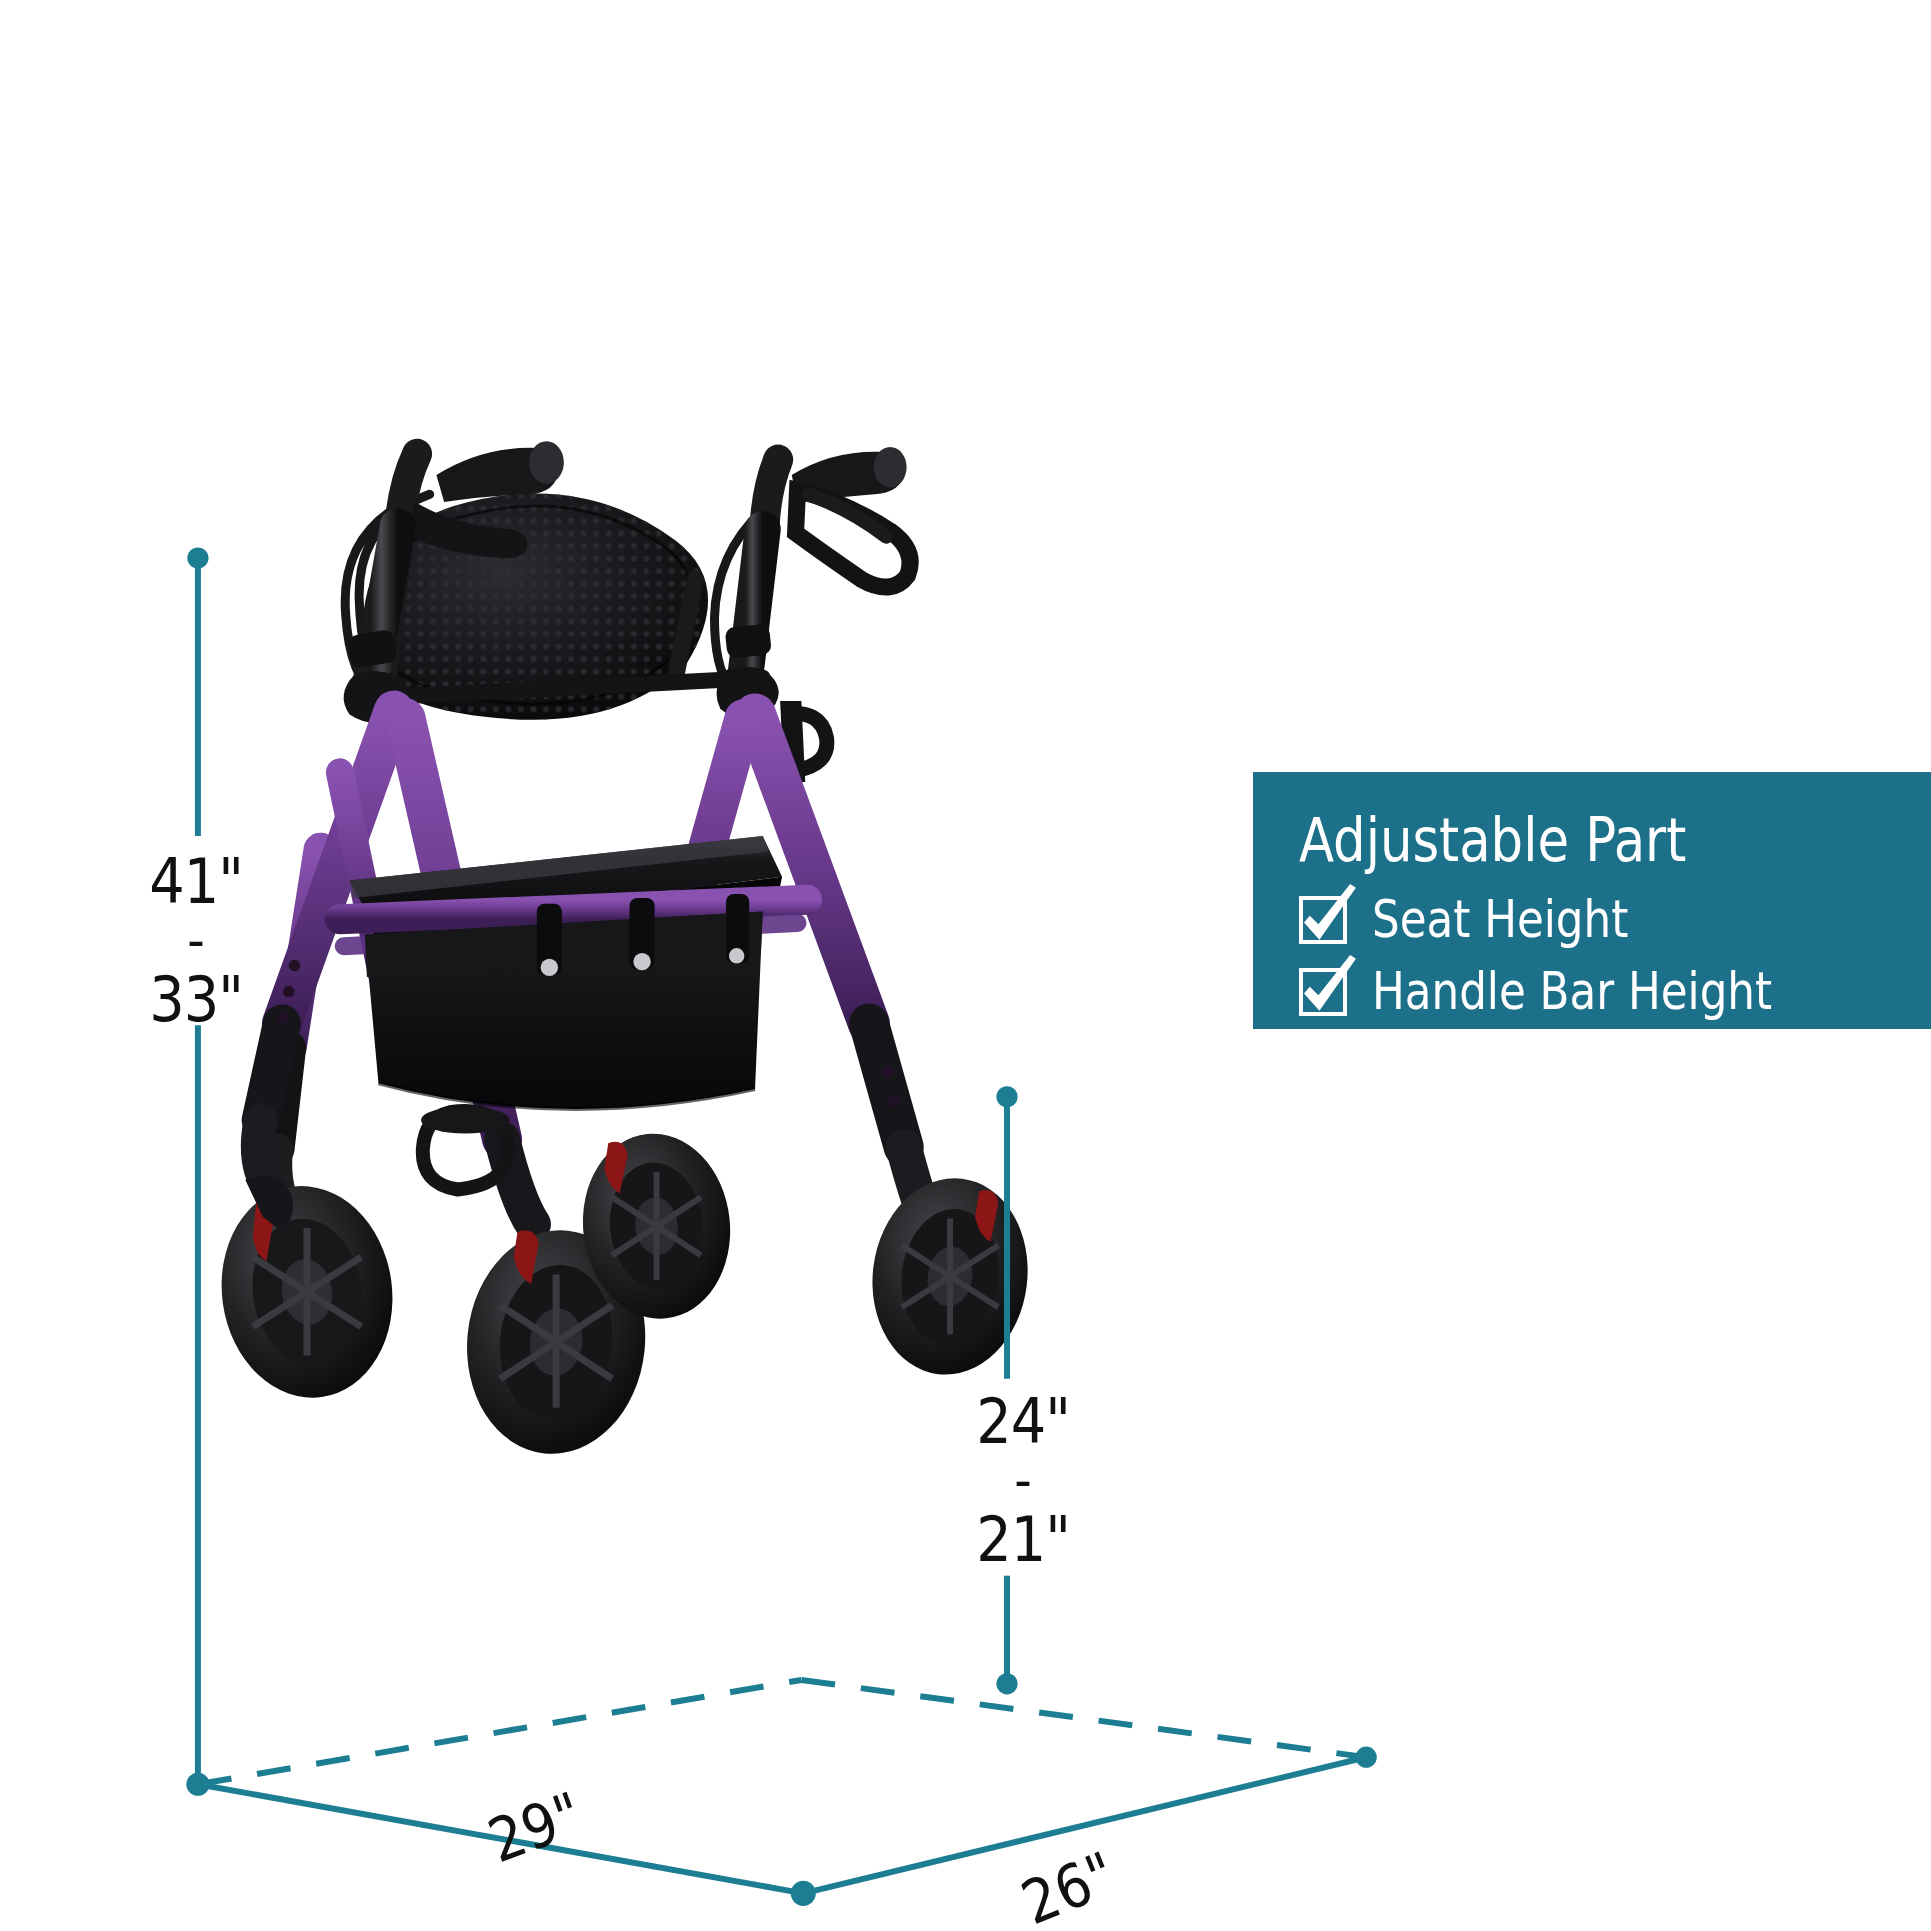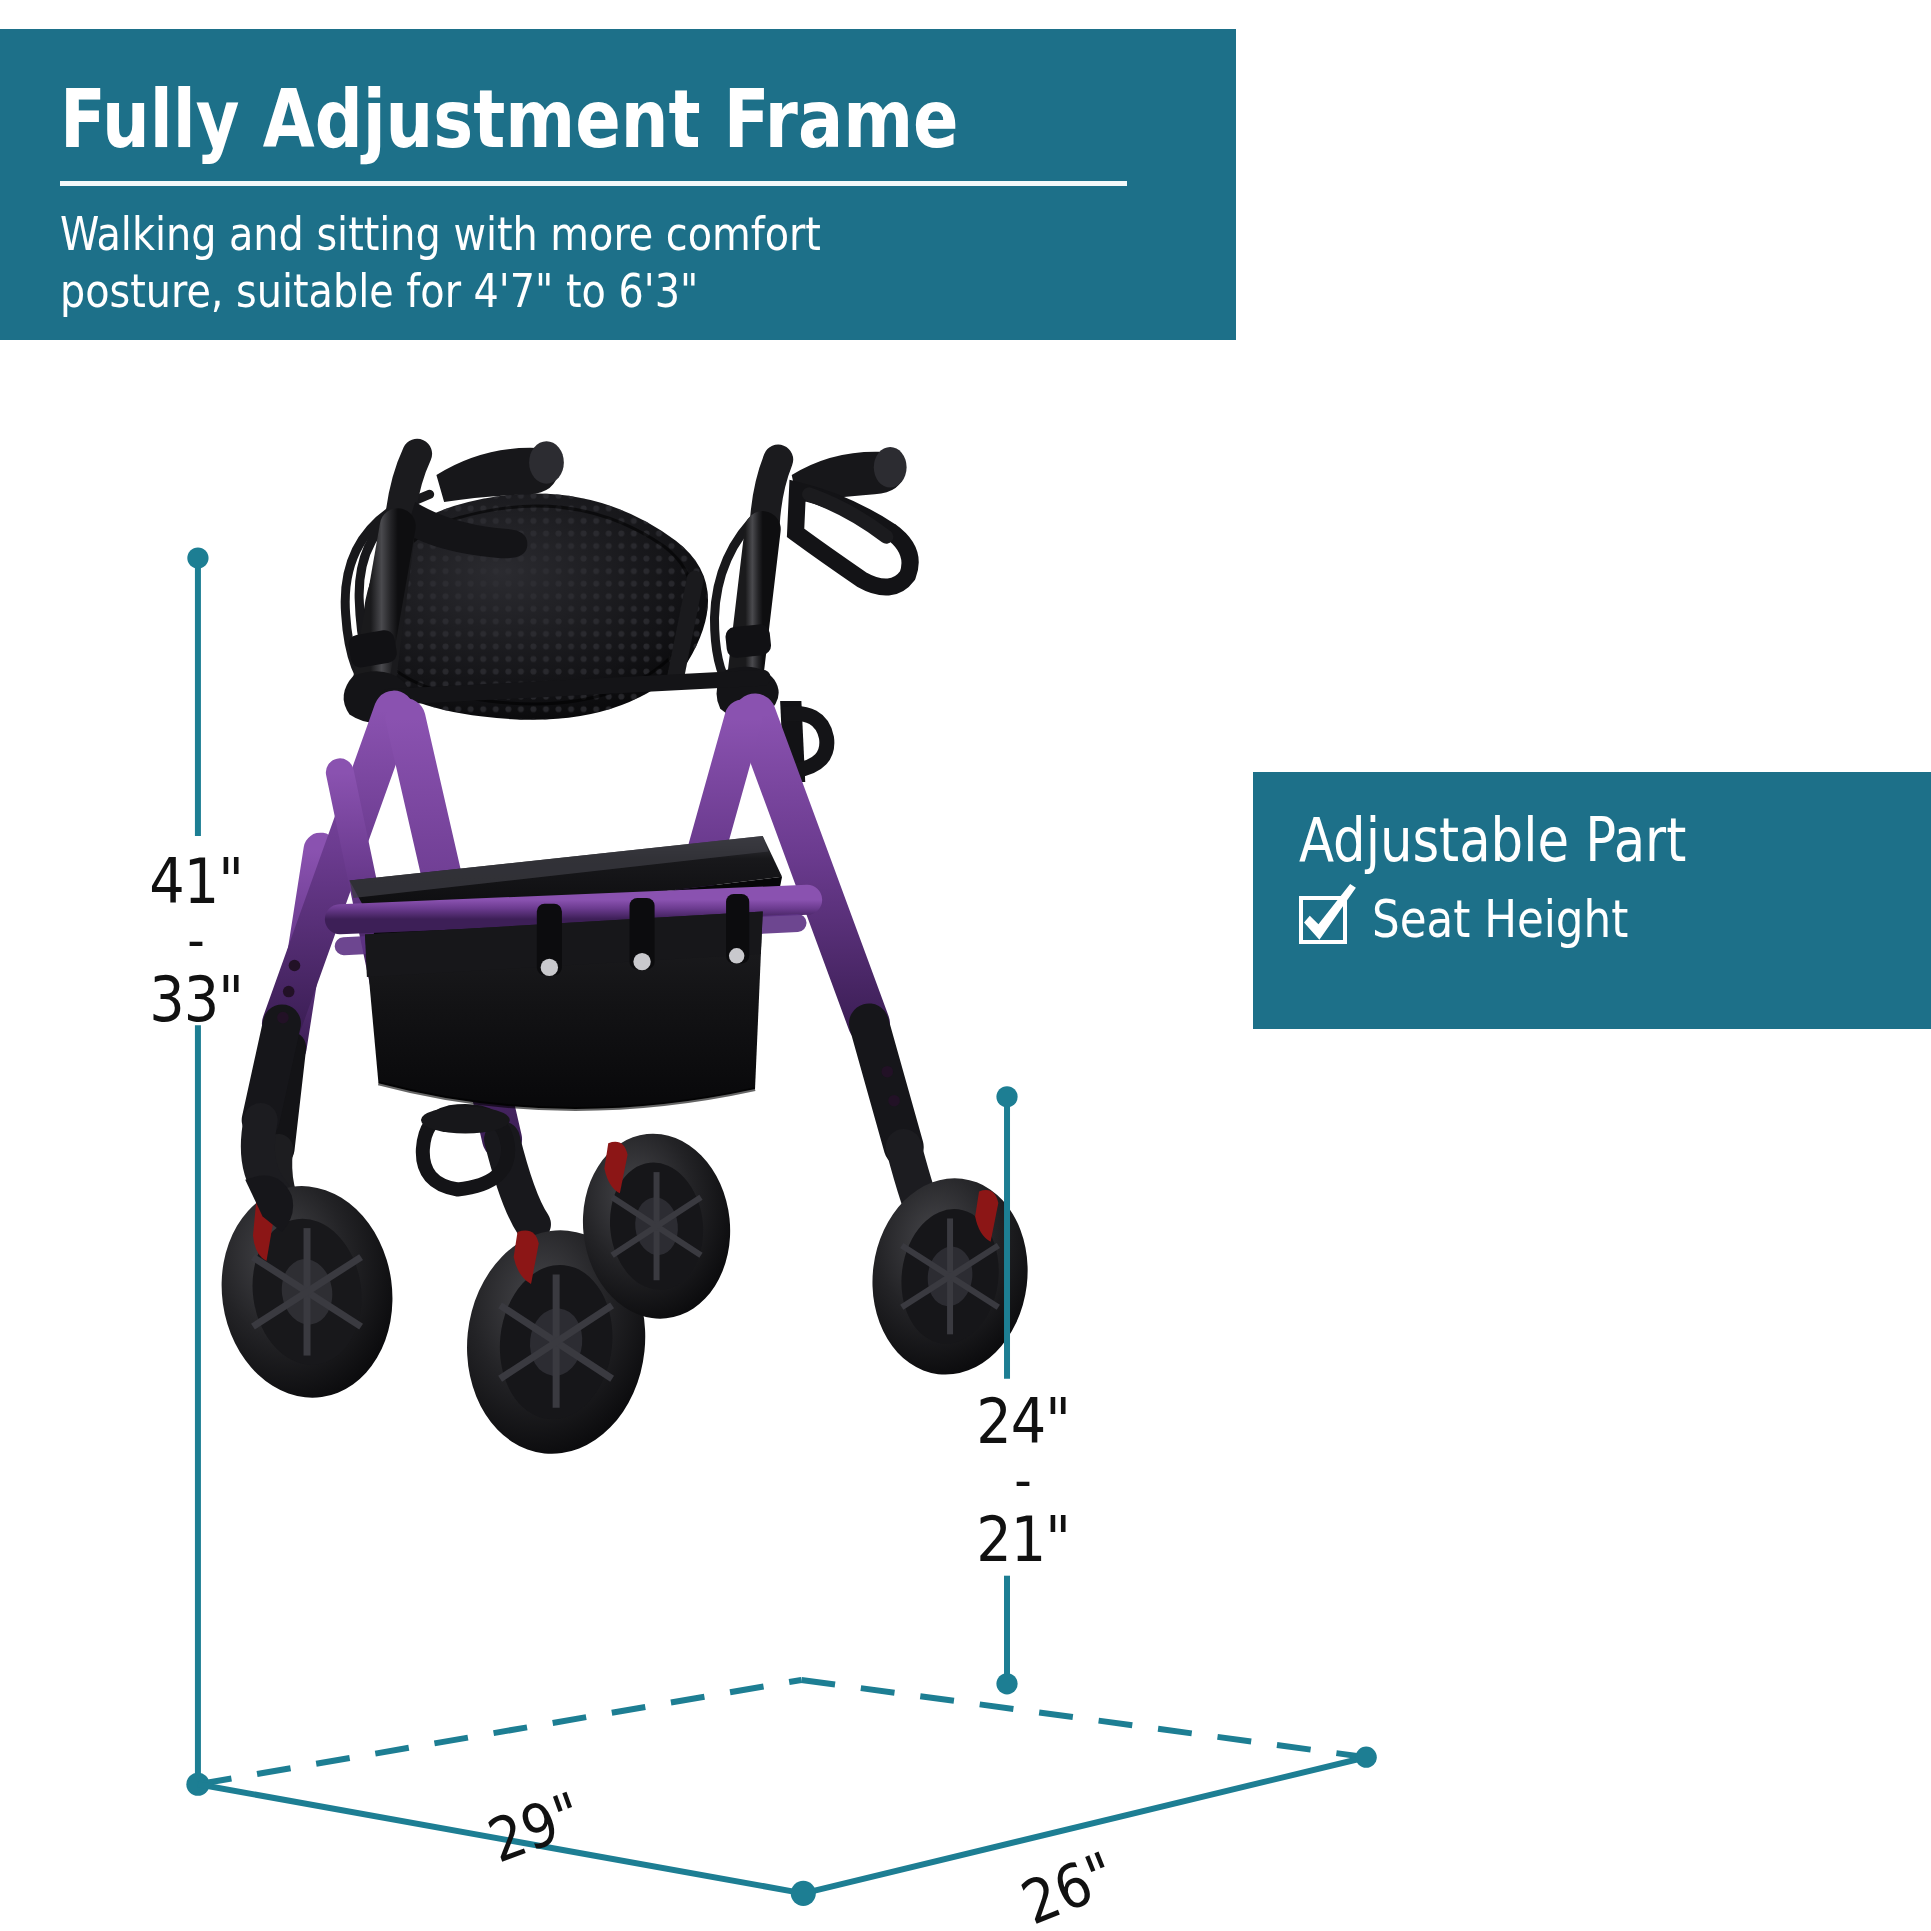--- a/index.html
+++ b/index.html
@@ -90,26 +90,20 @@
 
   
   svg.layer{position:absolute;left:0;top:0;width:1931px;height:1931px;}
   svg.layer *{vector-effect:non-scaling-stroke;}
 </style>
 </head>
 <body>
 
 <div id="stage">
 
-  <div class="header-banner">
-    <div class="header-title">Fully Adjustment  Frame</div>
-    <div class="header-rule"></div>
-    <div class="header-sub">Walking and sitting with more comfort
-posture, suitable for 4'7" to 6'3"</div>
-  </div>
 
   <svg class="layer" viewBox="0 0 2000 2000">
     <defs>
       <linearGradient id="gPurple" x1="0" y1="0" x2="1" y2="0">
         <stop offset="0%" stop-color="#4d2a6b"></stop>
         <stop offset="35%" stop-color="#7a43a0"></stop>
         <stop offset="60%" stop-color="#5e3385"></stop>
         <stop offset="100%" stop-color="#3d1f57"></stop>
       </linearGradient>
       <linearGradient id="gPurpleH" x1="0" y1="0" x2="0" y2="1">
@@ -369,18 +363,26 @@
 
       <div class="adj-item">
         <span class="chk">
           <svg width="70" height="73" viewBox="0 0 72 76">
             <path d="M10 40 L26 58 L64 4 L58 0 L25 42 L16 33 Z" fill="#ffffff"></path>
           </svg>
         </span>
         <span class="adj-label">Seat Height</span>
       </div>
 
+      <div class="adj-item">
+        <span class="chk">
+          <svg width="70" height="73" viewBox="0 0 72 76">
+            <path d="M10 40 L26 58 L64 4 L58 0 L25 42 L16 33 Z" fill="#ffffff"></path>
+          </svg>
+        </span>
+        <span class="adj-label">Handle Bar Height</span>
+      </div>
 
     </div>
   </div>
 
 </div>
 
 
 </body></html>

